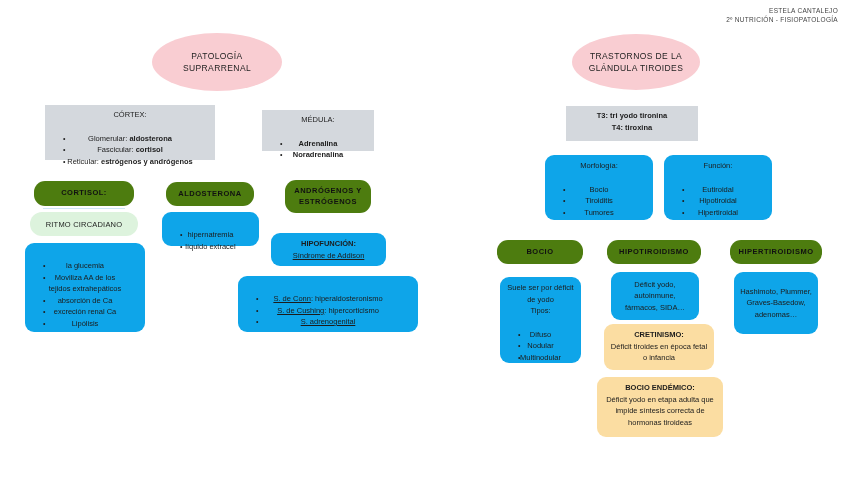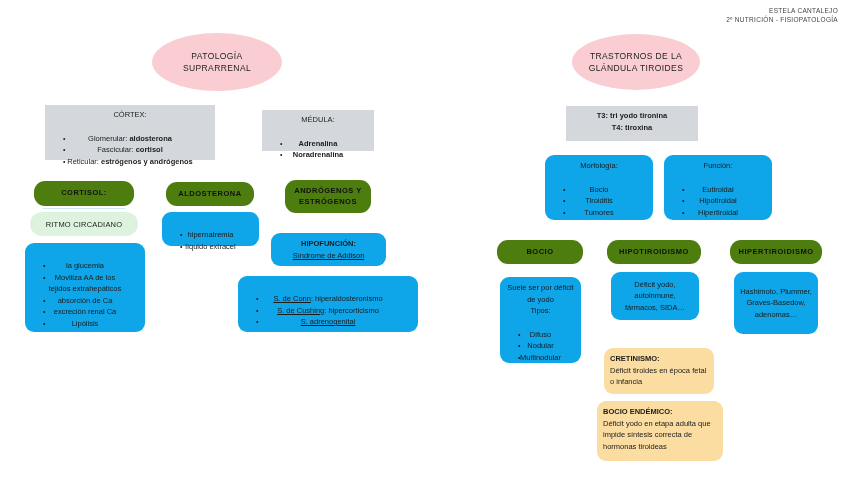--- a/index.html
+++ b/index.html
@@ -56,22 +56,22 @@
   .greenpill{
     background:#ddf3dd;
     border-radius:13px;
     display:flex;align-items:center;justify-content:center;
     text-align:center;font-size:7.5px;color:#1c1c1c;
     letter-spacing:.2px;
   }
   .tanbox{
     background:#fbdda2;
     border-radius:9px;
-    font-size:7.5px;line-height:11.5px;
-    color:#1c1c1c;padding:5px 6px;box-sizing:border-box;margin-top:24px;
+    text-align:center;font-size:7.5px;line-height:11.5px;
+    color:#1c1c1c;padding:5px 6px;box-sizing:border-box;
   }
 
   
   ul.bul{
     list-style:none;margin:12px;padding:0;
   }
   ul.bul li{
     position:relative;
     text-align:center;
     line-height:11.5px;

